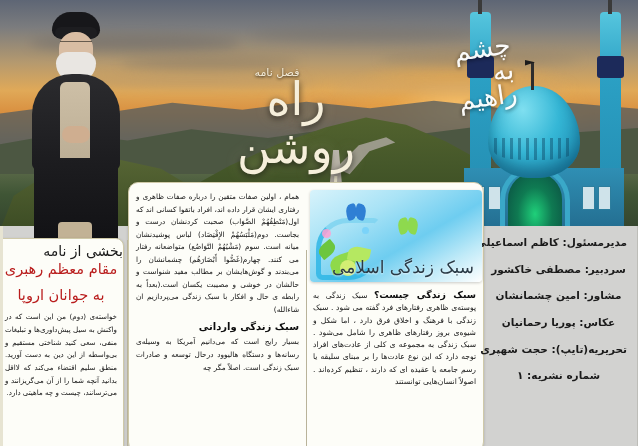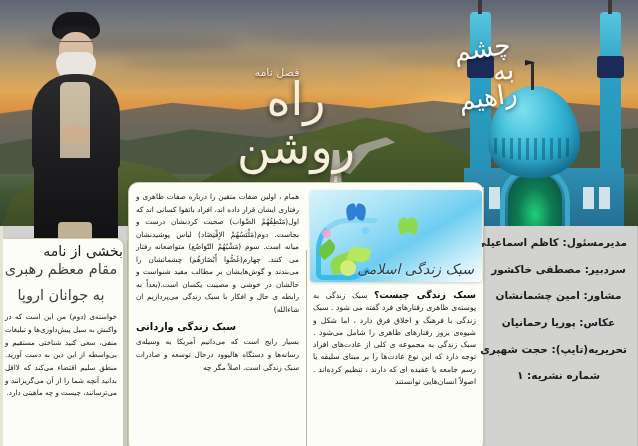--- a/index.html
+++ b/index.html
@@ -392,41 +392,41 @@
     margin-bottom: 5px;
   }
   .ptext-left {
     font-size: 7.3px;
     line-height: 1.72;
   }
   .subhead {
     font-size: 10px;
     font-weight: bold;
     color: #0d0d0d;
-    text-align: left;
+    text-align: right;
     margin: 4px 0 4px 0;
     font-family: "DejaVu Sans", sans-serif;
   }
   .subhead-inline {
     font-weight: bold;
     font-size: 9.4px;
     color: #0d0d0d;
   }
 
   
   .lh-small {
     font-size: 14px;
     color: #1a1a1a;
     text-align: right;
     margin: 4px 0 1px 0;
     font-family: "DejaVu Sans", sans-serif;
   }
   .lh-big {
     font-size: 14.5px;
-    color: #404040;
+    color: #b91c1c;
     text-align: center;
     line-height: 1.36;
     font-family: "DejaVu Sans", sans-serif;
     margin-bottom: 6px;
   }
   .ltext {
     font-size: 7.1px;
     line-height: 1.78;
     color: #141414;
     text-align: justify;
@@ -478,27 +478,26 @@
     background: var(--bw, #2a86d8);
     border-radius: 60% 20% 70% 20%;
   }
   .butterfly::before { left: 0; transform: rotate(-16deg); }
   .butterfly::after  { left: 9px; transform: rotate(16deg) scaleX(-1); }
   .bf1 { left: 36px; top: 14px; --bw: #2f7fd4; }
   .bf2 { left: 88px; top: 28px; --bw: #8ed94e; width: 16px; height: 12px; }
   .bn-text {
     position: absolute;
     right: 8px; bottom: 6px;
-    font-size: 14px;
+    font-size: 17px;
     color: #2a3a46;
     font-family: "DejaVu Serif", serif;
     text-shadow: 0 1px 2px rgba(255,255,255,.7);
     letter-spacing: -2px;
     line-height: 1;
-    font-style: italic;
   }
 
   
   .leftstrip {
     position: absolute;
     left: 0; top: 226px;
     width: 3px; height: 220px;
     background: #e7e4d2;
     z-index: 10;
   }

